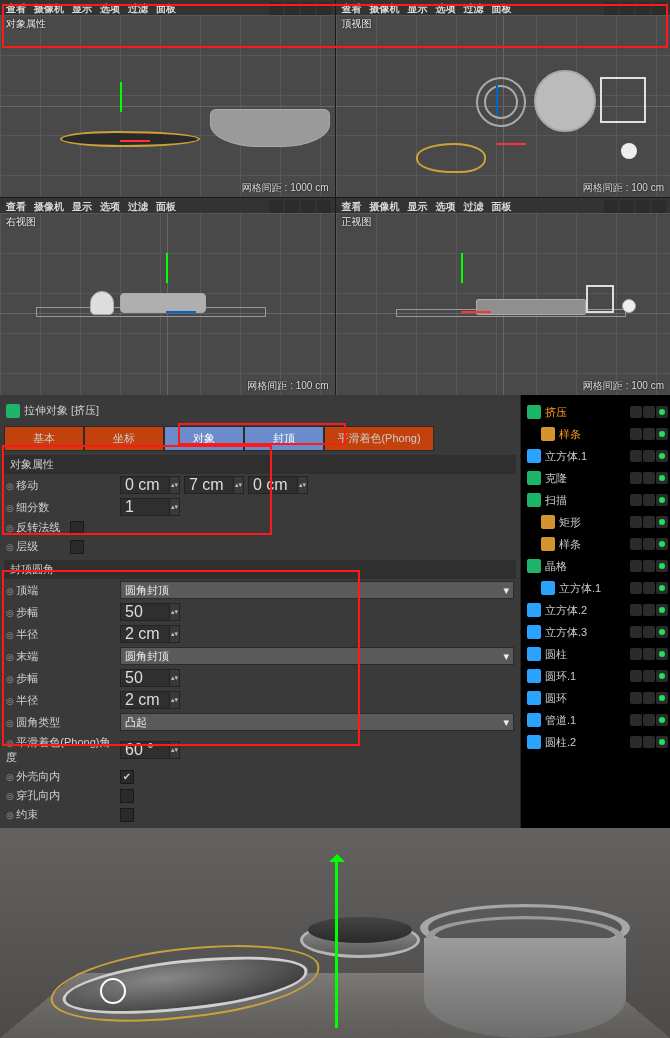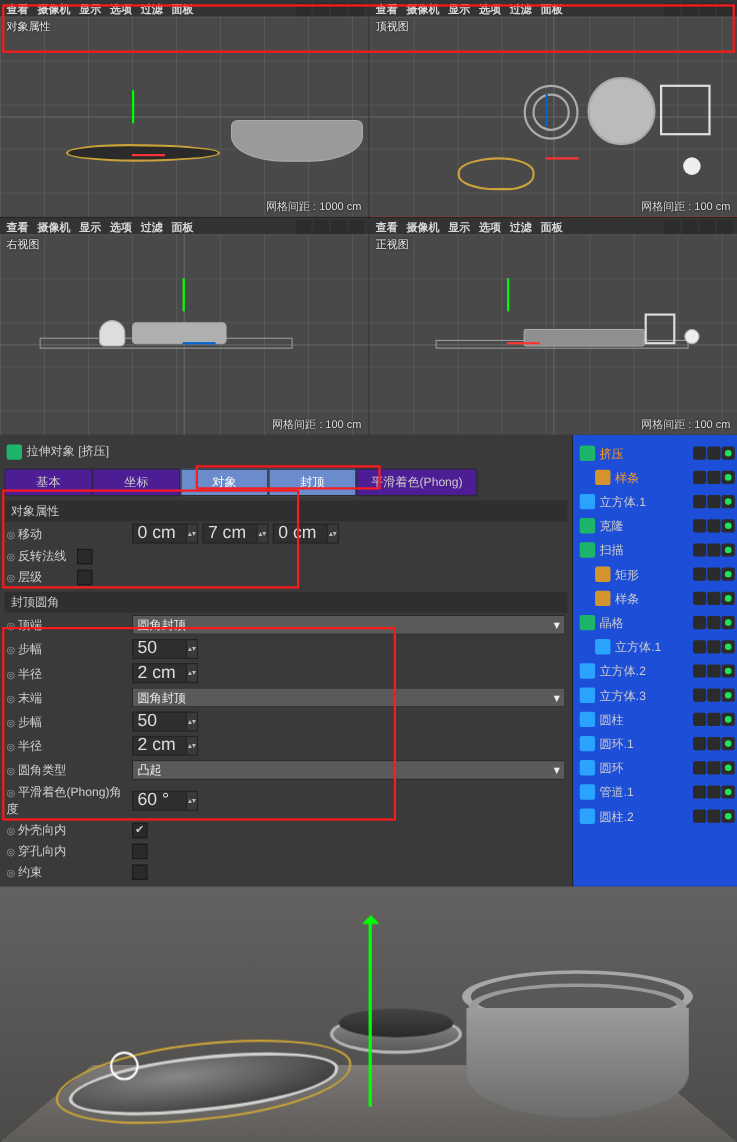--- a/index.html
+++ b/index.html
@@ -29,35 +29,35 @@
   .circle { position:absolute; border:2px solid #aaa; border-radius:50%;}
   .square { position:absolute; border:2px solid #e0e0e0;}
   .fill { background:#bbb;}
   .obj { position:absolute; background:#898989; border:1px solid #aaa;}
   
   .middle { flex:0 0 400px; display:flex; }
   .attr { flex:1; padding:4px; position:relative;}
   .attr h3 { font-size:11px; font-weight:normal; padding:4px 2px; display:flex; align-items:center; gap:4px;}
   .attr h3 .cube-ico{ width:14px; height:14px; background:#1db56a; display:inline-block; border-radius:2px;}
   .tabs { display:flex; gap:0; margin:4px 0;}
-  .tab { flex:0 0 80px; text-align:center; padding:4px 0; background:#4c1d95; border:1px solid #2b2b2b; cursor:pointer;}
+  .tab { flex:0 0 80px; text-align:center; padding:4px 0; background:#c2410c; border:1px solid #2b2b2b; cursor:pointer;}
   .tab.active{ background:#6a8bcc; color:#fff;}
   .section-h { background:#2f2f2f; padding:2px 6px; margin-top:4px;}
   .row { display:flex; align-items:center; gap:4px; padding:2px 2px; }
   .row .lbl{ flex:0 0 110px; color:#d0d0d0;}
   .row .lbl::before{content:"◎ ";color:#999;font-size:9px;}
   .num { display:flex; align-items:center; background:#2f2f2f; border:1px solid #232323; height:18px;}
   .num input { background:transparent; border:none; color:#ddd; width:48px; padding:0 4px; font-size:16px; outline:none;}
   .num .sp{ width:10px; height:100%; border-left:1px solid #222; background:#3a3a3a; cursor:pointer; display:flex; align-items:center; justify-content:center; font-size:7px; color:#bbb;}
   .wide{ flex:1;}
   .sel-drop{ background:#5a5a5a; border:1px solid #2a2a2a; height:18px; padding:0 4px; color:#eee; flex:1; display:flex; align-items:center; justify-content:space-between; cursor:pointer;}
   .chk{ width:14px; height:14px; background:#2a2a2a; border:1px solid #1a1a1a; display:inline-block; cursor:pointer; text-align:center; line-height:12px; font-size:10px; color:#ccc;}
   .hl-box{ position:absolute; border:2px solid #ff1a1a; pointer-events:none;}
   
-  .tree { flex:0 0 150px; background:#1d4ed8; border-left:1px solid #252525; padding-top:6px;}
+  .tree { flex:0 0 150px; background:#000000; border-left:1px solid #252525; padding-top:6px;}
   .tree-row{ display:flex; align-items:center; padding:1px 2px 1px 6px; gap:4px; height:22px;}
   .tree-row .ico{ width:14px; height:14px; border-radius:2px; display:inline-block;}
   .tree-row .txt{ flex:1; font-size:11px; overflow:hidden; white-space:nowrap;}
   .tree-row .dots{ display:flex; gap:1px;}
   .dot{ width:12px; height:12px; background:#2b2b2b; border-radius:2px; position:relative; cursor:pointer;}
   .dot.c1::after{content:"";position:absolute;inset:3px;background:#1fe35a;border-radius:50%;}
   .sel-row{ color:#ff9a1a;}
   .ico.cube{ background:#2aa3ff;}
   .ico.sweep{ background:#1db56a;}
   .ico.spline{ background:#d4932c;}
@@ -231,20 +231,27 @@
         <div class="num">
             <input value="7 cm" style="">
             <span class="sp">▴▾</span>
           </div>
         <div class="num">
             <input value="0 cm" style="">
             <span class="sp">▴▾</span>
           </div>
       </div>
       <div class="row">
+        <span class="lbl">细分数</span>
+        <div class="num">
+            <input value="1" style="">
+            <span class="sp">▴▾</span>
+          </div>
+      </div>
+      <div class="row">
         <span class="lbl" style="flex:0 0 60px;">反转法线</span>
         <span class="chk"></span>
       </div>
       <div class="row">
         <span class="lbl" style="flex:0 0 60px;">层级</span>
         <span class="chk"></span>
       </div>
 
       <div class="section-h">封顶圆角</div>
       <div class="row">

